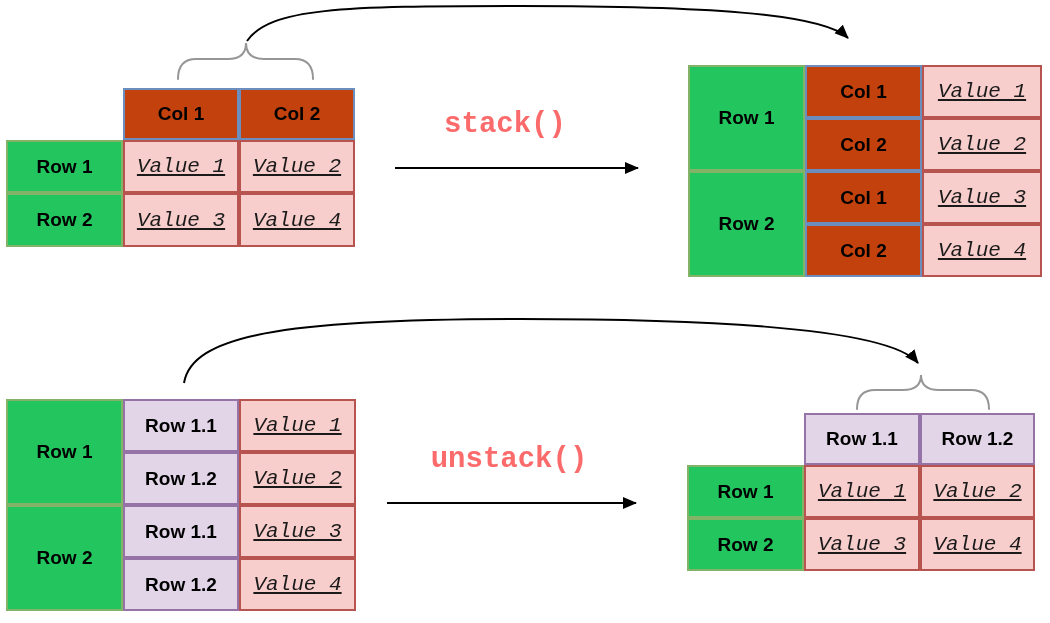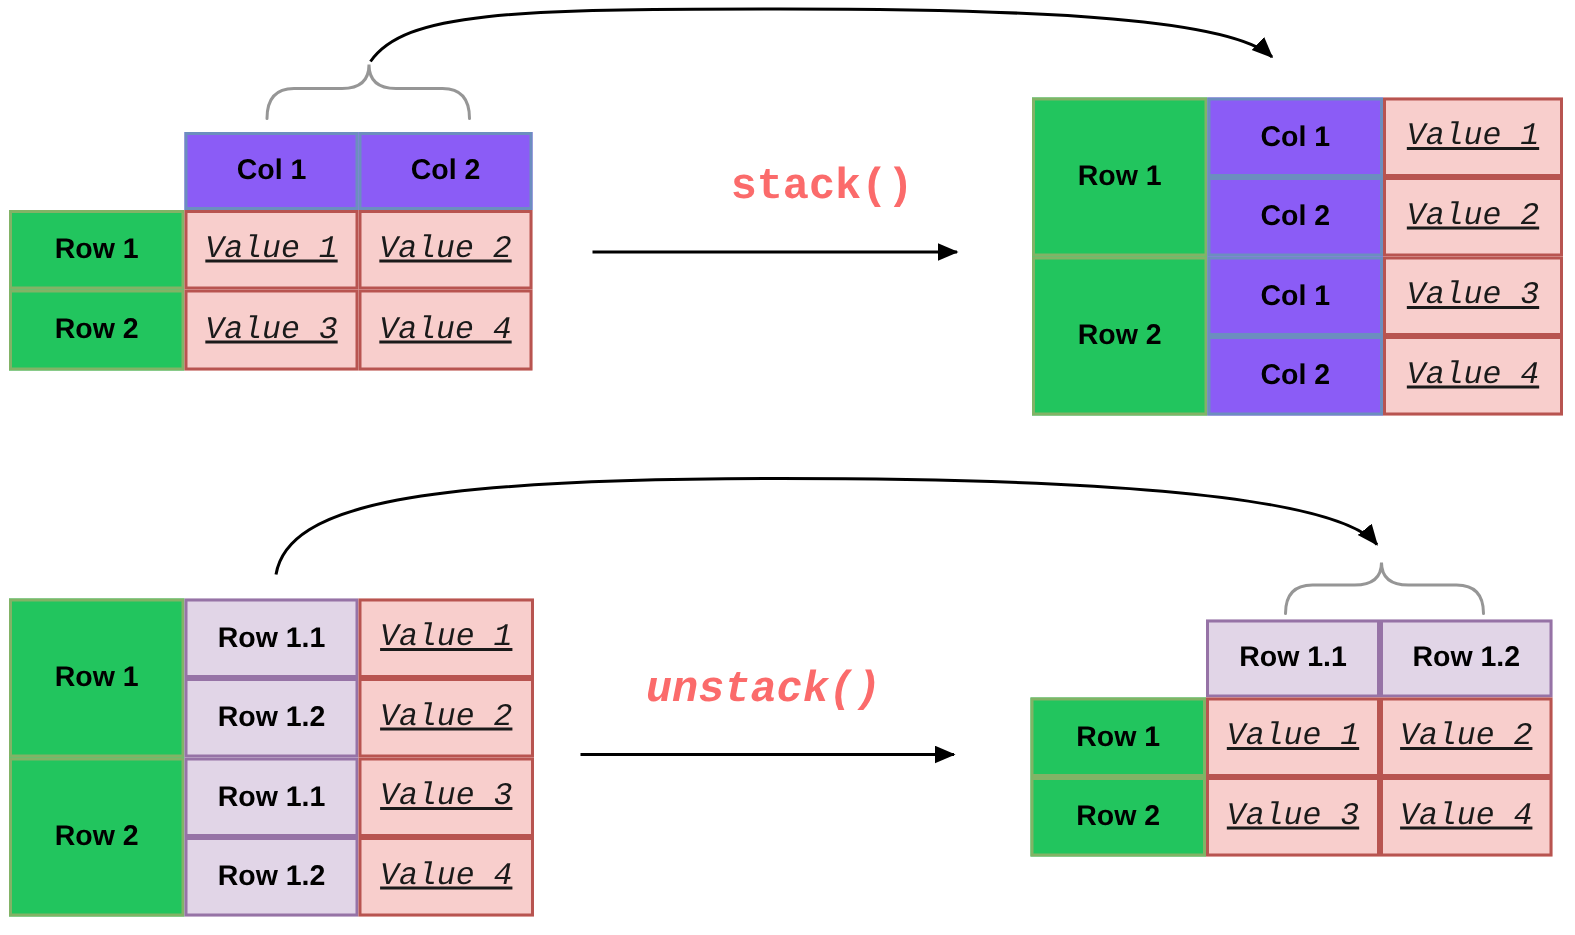--- a/index.html
+++ b/index.html
@@ -8,39 +8,39 @@
     font-family:"Liberation Sans", sans-serif; overflow:hidden;
   }
   .tbl { position:absolute; display:grid; }
   .cell {
     box-sizing:border-box; border:2px solid transparent;
     display:flex; align-items:center; justify-content:center;
     overflow:hidden;
   }
   .spacer { border:none; background:transparent; }
   .green  { background:#22c55e; border-color:#82b366; }
-  .blue   { background:#8b5cf6; border-color:#6c8ebf; }
+  .blue   { background:#c2410c; border-color:#6c8ebf; }
   .red    { background:#f8cecc; border-color:#b85450; }
   .purple { background:#e1d5e7; border-color:#9673a6; }
   .span2 { grid-row:span 2; }
   .hdr { font:700 19px "Liberation Sans", sans-serif; color:#000000; }
   .val { font:italic 400 21px "Liberation Mono", "DejaVu Sans Mono", monospace; color:#1a1a1a; white-space:pre;text-decoration:underline; }
 
   #tableA { left:6px;   top:88px;  grid-template-columns:117px 116px 116px; grid-template-rows:52px 53px 54px; }
   #tableB { left:688px; top:65px;  grid-template-columns:117px 117px 120px; grid-template-rows:repeat(4,53px); }
   #tableC { left:6px;   top:399px; grid-template-columns:117px 116px 117px; grid-template-rows:repeat(4,53px); }
   #tableD { left:687px; top:413px; grid-template-columns:117px 116px 115px; grid-template-rows:52px 53px 53px; }
 
   .op-label {
     position:absolute; transform:translateX(-50%);
     font:700 29px "Liberation Mono", "DejaVu Sans Mono", monospace;
     color:#fb6b6b; white-space:pre;
   }
-  #stack-label   { left:548px; top:108px; }
-  #unstack-label { left:509px; top:443px;font-style:italic; }
+  #stack-label   { left:505px; top:108px; }
+  #unstack-label { left:509px; top:443px; }
 
   #overlay { position:absolute; left:0; top:0; width:1050px; height:623px; pointer-events:none; }
   .arrow { stroke:#000000; stroke-width:2; fill:none; }
   .brace { stroke:#969696; stroke-width:2; fill:none; stroke-linecap:round; }
 </style>
 </head>
 <body>
 
 <div id="page">
 

